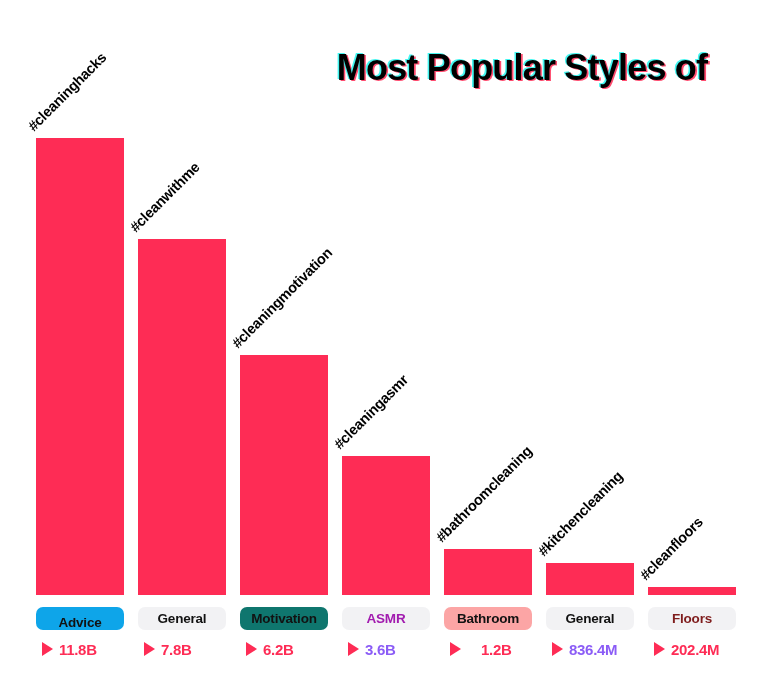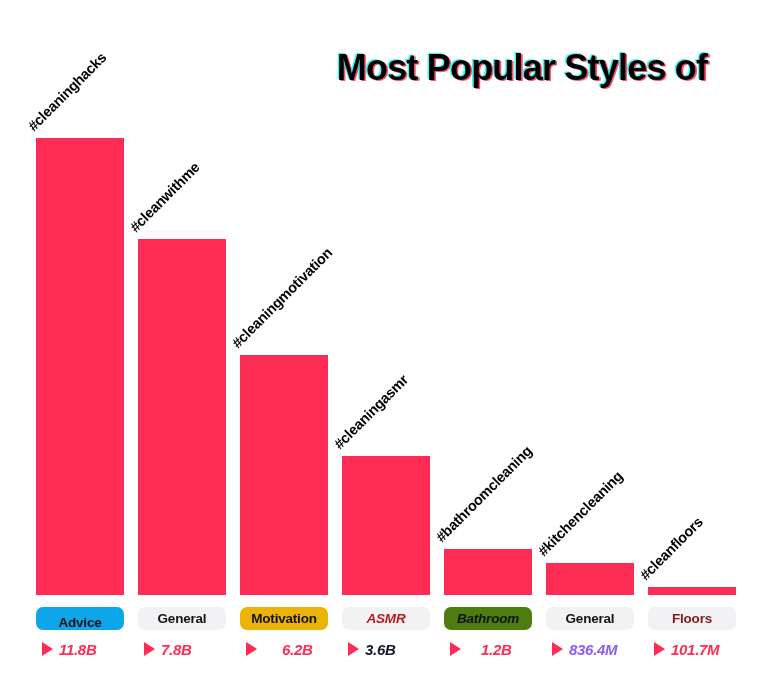--- a/index.html
+++ b/index.html
@@ -97,21 +97,20 @@
     position: absolute;
     left: 0;
     bottom: 24px;
     width: 100%;
     height: 20px;
     display: flex;
     align-items: center;
     justify-content: flex-start;
     padding-left: 6px;
     box-sizing: border-box;
-    font-style: italic;
   }
   .play-tri {
     width: 0;
     height: 0;
     border-left: 11px solid #fe2c55;
     border-top: 7px solid transparent;
     border-bottom: 7px solid transparent;
     margin-right: 6px;
     flex: none;
   }
@@ -152,43 +151,43 @@
           <span style="color: rgb(18, 18, 18);">General</span>
         </div>
         <div class="value-row">
           <div class="play-tri" style="border-left-color: rgb(254, 44, 85);"></div>
           <div class="value-text" style="color: rgb(254, 44, 85);">7.8B</div>
         </div>
       </div>
       <div class="bar-group" style="left: 240px; width: 88px; height: 683px;">
         <div class="bar" style="height: 240px; background: rgb(254, 44, 85);"></div>
         <div class="hashtag" style="bottom: 332px;">#cleaningmotivation</div>
-        <div class="cat-pill" style="background: #eab308; text-align: right;">
+        <div class="cat-pill" style="background: #0f766e; text-align: right;">
           <span style="color: rgb(18, 18, 18);">Motivation</span>
         </div>
         <div class="value-row">
           <div class="play-tri" style="border-left-color: rgb(254, 44, 85);"></div>
-          <div class="value-text" style="color: rgb(254, 44, 85); margin-left: 19px;">6.2B</div>
+          <div class="value-text" style="color: rgb(254, 44, 85);">6.2B</div>
         </div>
       </div>
       <div class="bar-group" style="left: 342px; width: 88px; height: 683px;">
         <div class="bar" style="height: 139px; background: rgb(254, 44, 85);"></div>
         <div class="hashtag" style="bottom: 231px;">#cleaningasmr</div>
         <div class="cat-pill" style="background: rgb(242, 242, 244);">
-          <span style="color: #b91c1c; font-style: italic;">ASMR</span>
-        </div>
-        <div class="value-row">
-          <div class="play-tri" style="border-left-color: rgb(254, 44, 85);"></div>
-          <div class="value-text" style="color: #0f172a;">3.6B</div>
+          <span style="color: #a21caf;">ASMR</span>
+        </div>
+        <div class="value-row">
+          <div class="play-tri" style="border-left-color: rgb(254, 44, 85);"></div>
+          <div class="value-text" style="color: #8b5cf6;">3.6B</div>
         </div>
       </div>
       <div class="bar-group" style="left: 444px; width: 88px; height: 683px;">
         <div class="bar" style="height: 46px; background: rgb(254, 44, 85);"></div>
         <div class="hashtag" style="bottom: 138px;">#bathroomcleaning</div>
-        <div class="cat-pill" style="background: #4d7c0f; font-style: italic;">
+        <div class="cat-pill" style="background: #fca5a5;">
           <span style="color: rgb(18, 18, 18);">Bathroom</span>
         </div>
         <div class="value-row">
           <div class="play-tri" style="border-left-color: rgb(254, 44, 85);"></div>
           <div class="value-text" style="color: rgb(254, 44, 85); margin-left: 14px;">1.2B</div>
         </div>
       </div>
       <div class="bar-group" style="left: 546px; width: 88px; height: 683px;">
         <div class="bar" style="height: 32px; background: rgb(254, 44, 85);"></div>
         <div class="hashtag" style="bottom: 124px;">#kitchencleaning</div>
@@ -201,18 +200,18 @@
         </div>
       </div>
       <div class="bar-group" style="left: 648px; width: 88px; height: 683px;">
         <div class="bar" style="height: 8px; background: rgb(254, 44, 85);"></div>
         <div class="hashtag" style="bottom: 100px;">#cleanfloors</div>
         <div class="cat-pill" style="background: rgb(242, 242, 244);">
           <span style="color: #7f1d1d;">Floors</span>
         </div>
         <div class="value-row">
           <div class="play-tri" style="border-left-color: rgb(254, 44, 85);"></div>
-          <div class="value-text" style="color: rgb(254, 44, 85);">101.7M</div>
+          <div class="value-text" style="color: rgb(254, 44, 85);">202.4M</div>
         </div>
       </div>
     </div>
 
 </div>
 
 </body></html>

